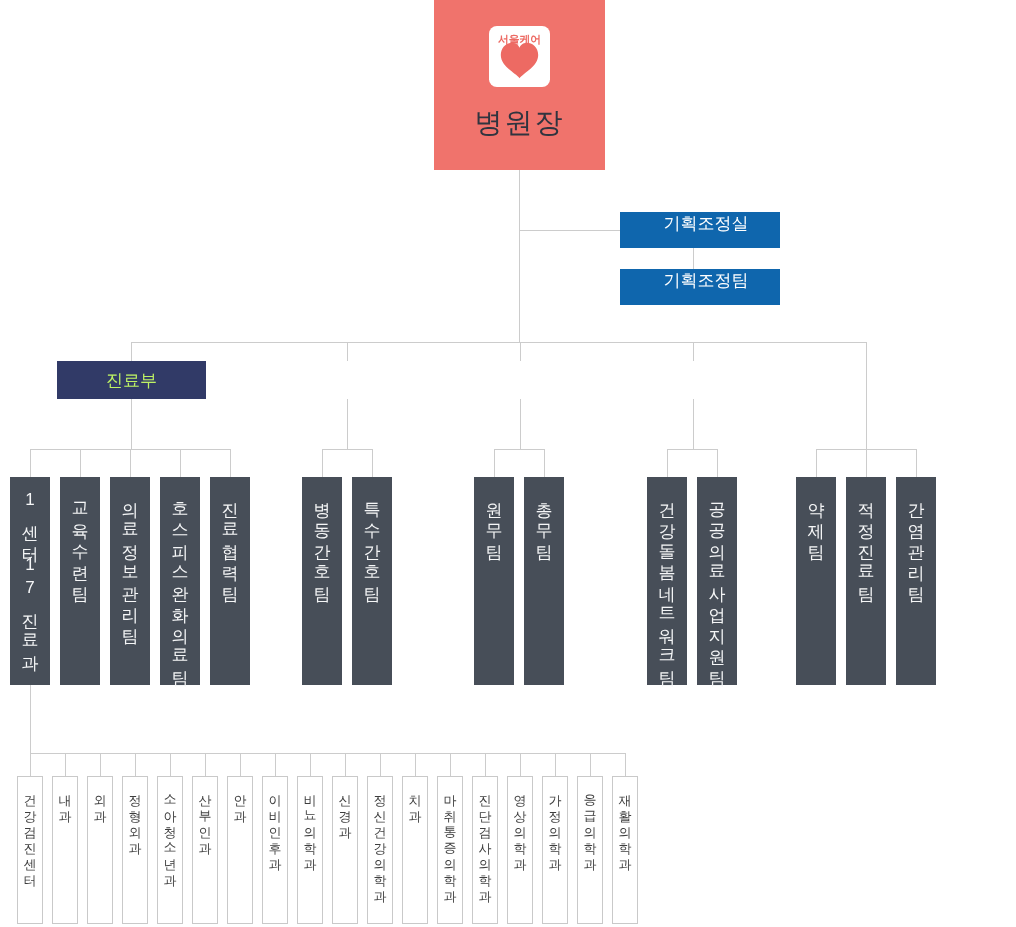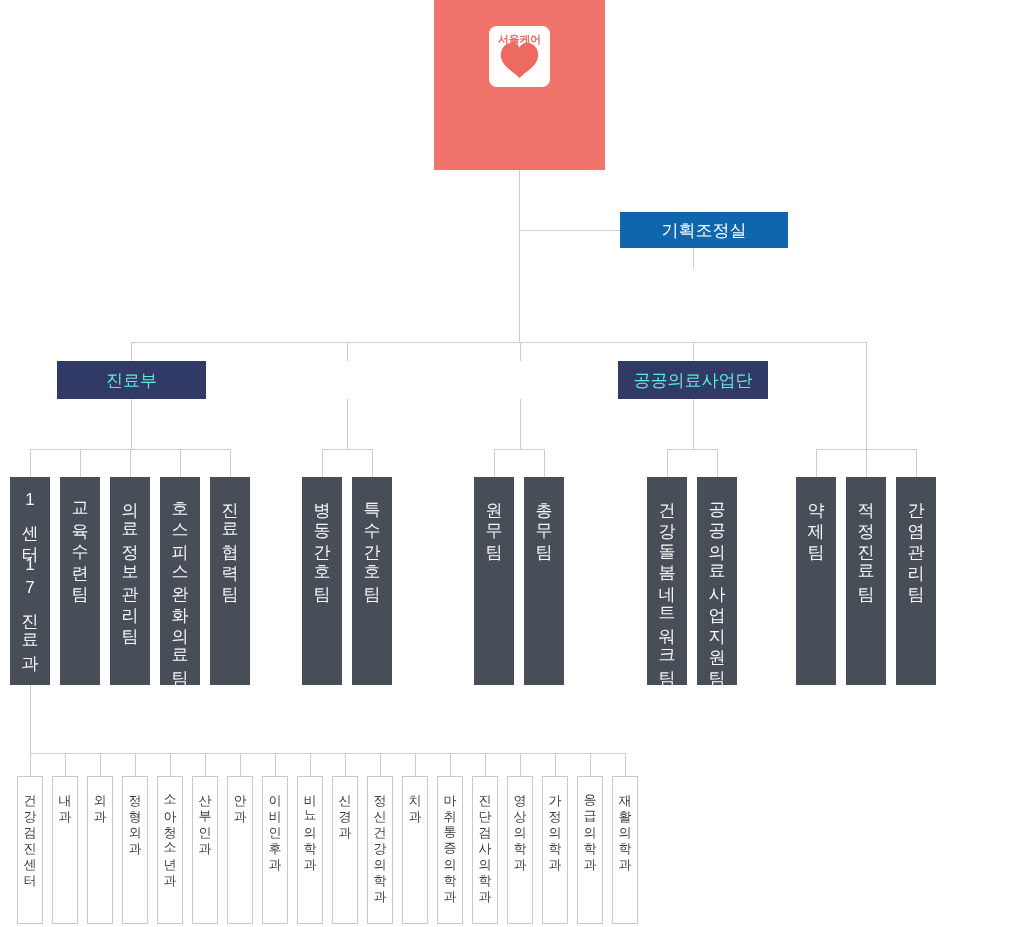--- a/index.html
+++ b/index.html
@@ -3,23 +3,23 @@
 <meta charset="utf-8">
 <style>
   html,body{margin:0;padding:0;background:#fff;}
   .stage{position:relative;width:1016px;height:927px;background:#fff;overflow:hidden;
          font-family:"Liberation Sans","DejaVu Sans",sans-serif;}
   .line{position:absolute;background:#cccccc;}
   .director{position:absolute;left:434px;top:0;width:171px;height:170px;background:#F0736C;}
   .logo{position:absolute;left:55px;top:26px;width:61px;height:61px;}
   .director-title{position:absolute;left:0;top:104px;width:171px;text-align:center;
                   font-size:28px;letter-spacing:2px;color:#30343F;}
-  .staff{position:absolute;left:620px;width:168px;height:36px;background:#0F66AD;color:#fff;
-         display:flex;align-items:center;justify-content:center;font-size:17px;}
-  .dept{position:absolute;top:361px;height:38px;background:#313A67;color:#5eead4;
+  .staff{position:absolute;left:620px;width:148px;height:36px;background:#0F66AD;color:#fff;
+         display:flex;justify-content:center;font-size:17px;padding-left:12px;}
+  .dept{position:absolute;top:361px;height:38px;background:#313A67;color:#bef264;
         display:flex;align-items:center;justify-content:center;font-size:17px;}
   .team{position:absolute;top:477px;width:40px;height:208px;background:#474E58;
         display:flex;justify-content:center;box-sizing:border-box;padding-top:13px;}
   .team span{writing-mode:vertical-rl;text-orientation:upright;font-size:17px;line-height:1;
              letter-spacing:4px;color:#F5F6F7;}
   .clinic{position:absolute;top:776px;width:26px;height:148px;background:#fff;
           border:1px solid #C9C9C9;box-sizing:border-box;display:flex;justify-content:center;
           padding-top:8px;}
   .clinic span{writing-mode:vertical-rl;text-orientation:upright;font-size:13px;line-height:1;
                letter-spacing:3px;color:#3E3E3E;}
@@ -81,32 +81,33 @@
   <div class="line" style="left:555px;top:753px;width:1px;height:23px"></div>
   <div class="line" style="left:590px;top:753px;width:1px;height:23px"></div>
   <div class="line" style="left:625px;top:753px;width:1px;height:23px"></div>
 
   <div class="director">
     <svg class="logo" viewBox="0 0 62 62">
       <rect x="0" y="0" width="62" height="62" rx="8" fill="#ffffff"></rect>
       <text x="31" y="17" text-anchor="middle" font-size="11" font-weight="bold" fill="#ED6A63">서울케어</text>
       <path fill="#ED6A63" d="M31 53 C27 48 12 41 12 29.5 C12 21.5 18 17 23.6 17 C27.2 17 30 19.2 31 22 C32 19.2 34.8 17 38.4 17 C44 17 50 21.5 50 29.5 C50 41 35 48 31 53 Z"></path>
     </svg>
+    <div class="director-title">병원장</div>
   </div>
 
   <div class="staff" style="top:212px">
     <span>기획조정실</span>
   </div>
+  <div class="staff" style="top:269px">
+    <span>기획조정팀</span>
+  </div>
 
   <div class="dept" style="left:57px;width:149px">
     <span>진료부</span>
   </div>
-  <div class="dept" style="left:618px;width:150px">
-    <span>공공의료사업단</span>
-  </div>
 
   <div class="team" style="left:10px">
     <span>1센터17진료과</span>
   </div>
   <div class="team" style="left:60px">
     <span>교육수련팀</span>
   </div>
   <div class="team" style="left:110px">
     <span>의료정보관리팀</span>
   </div>

